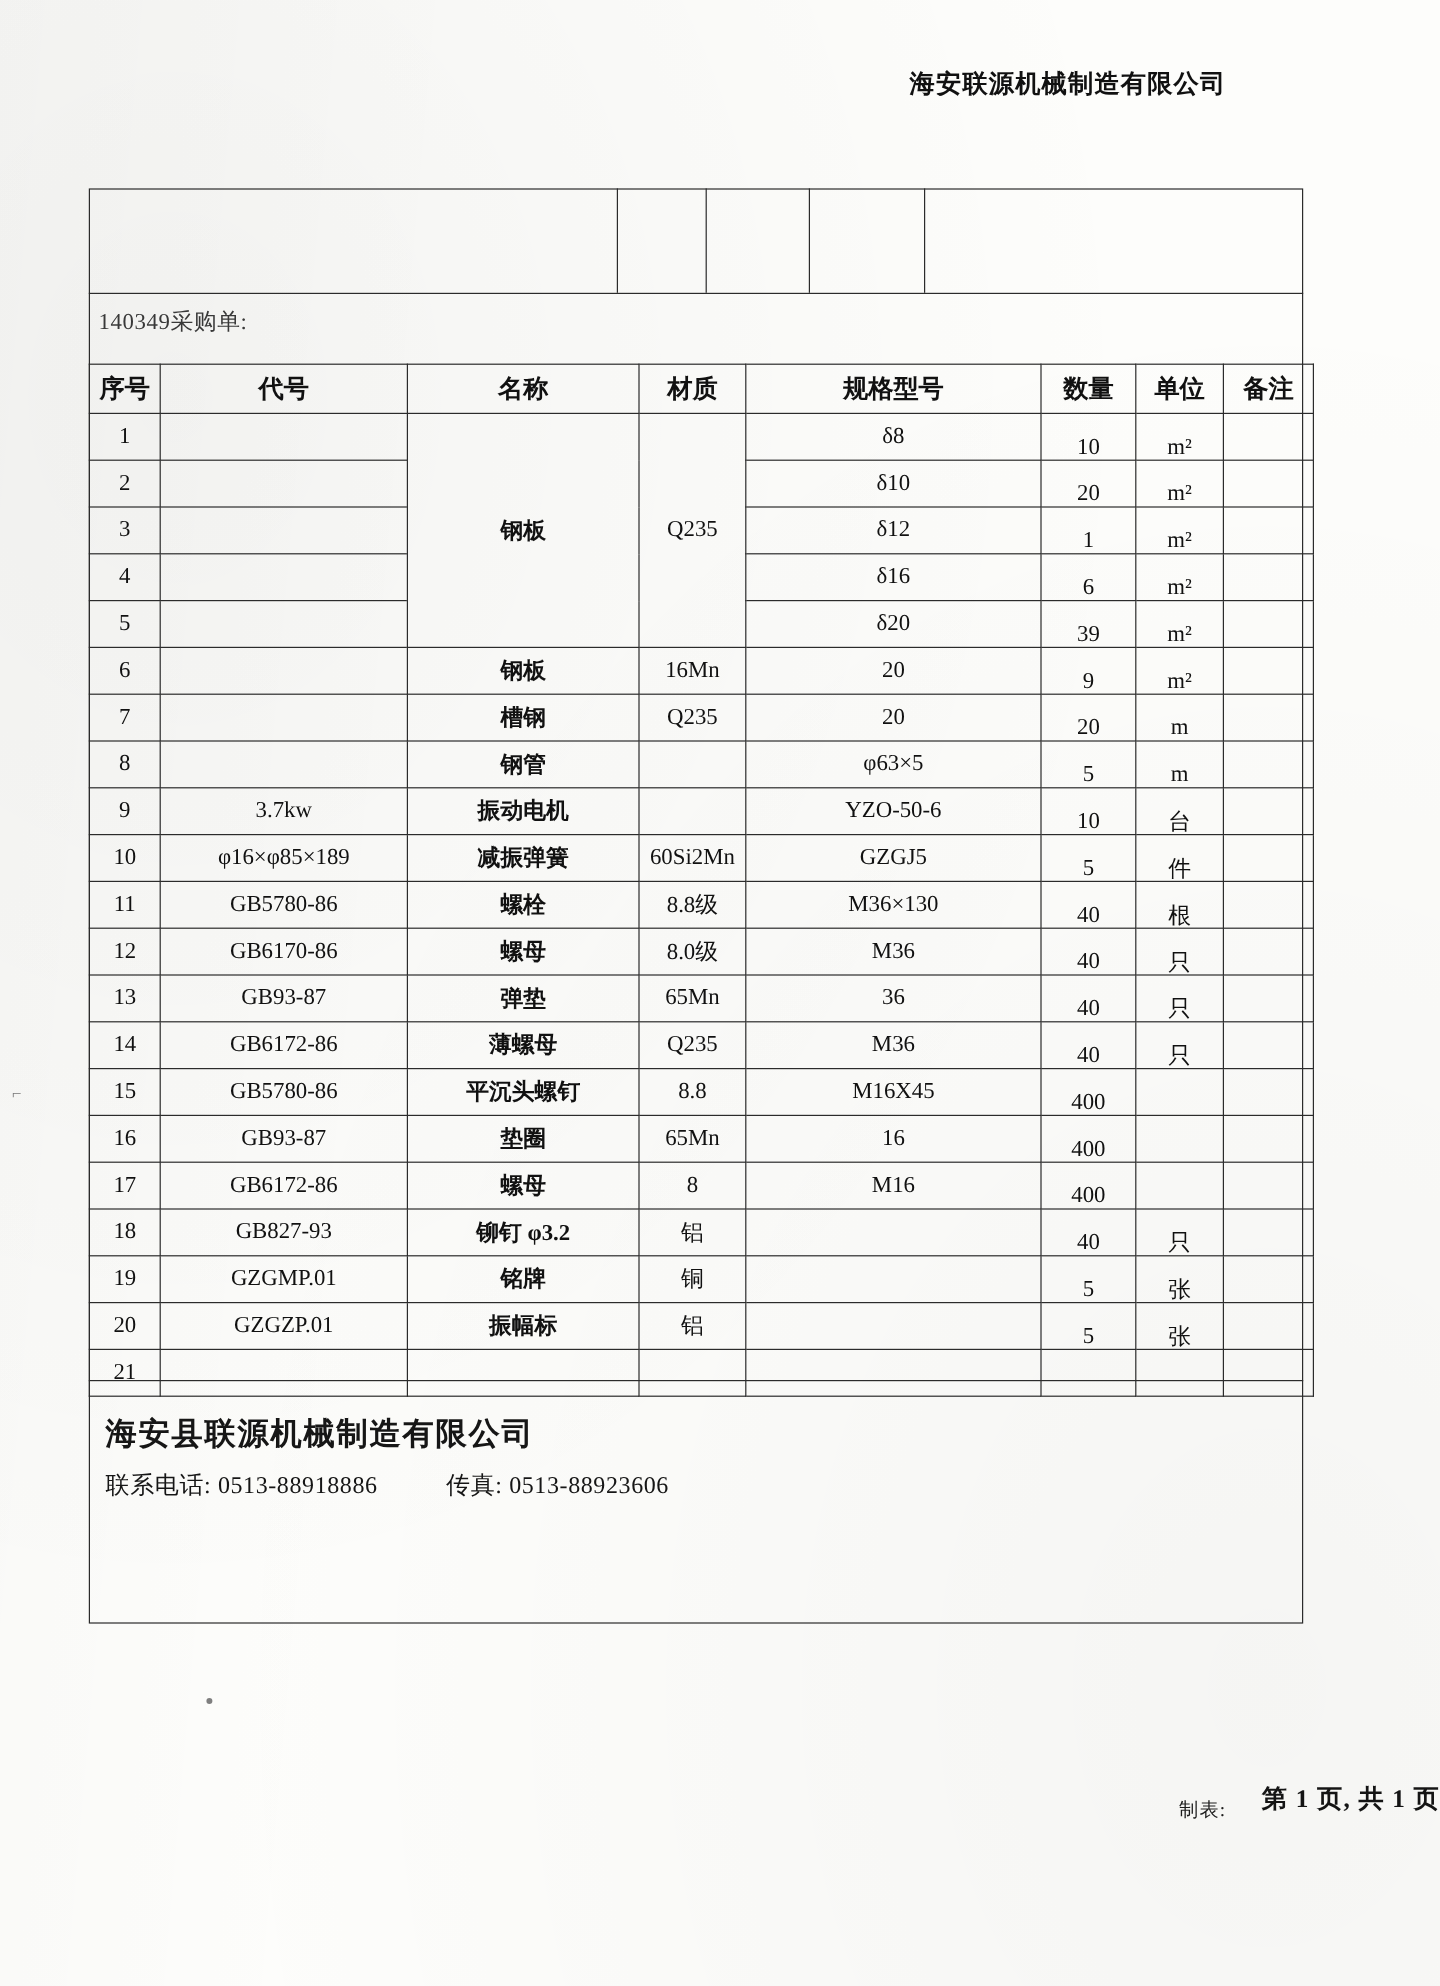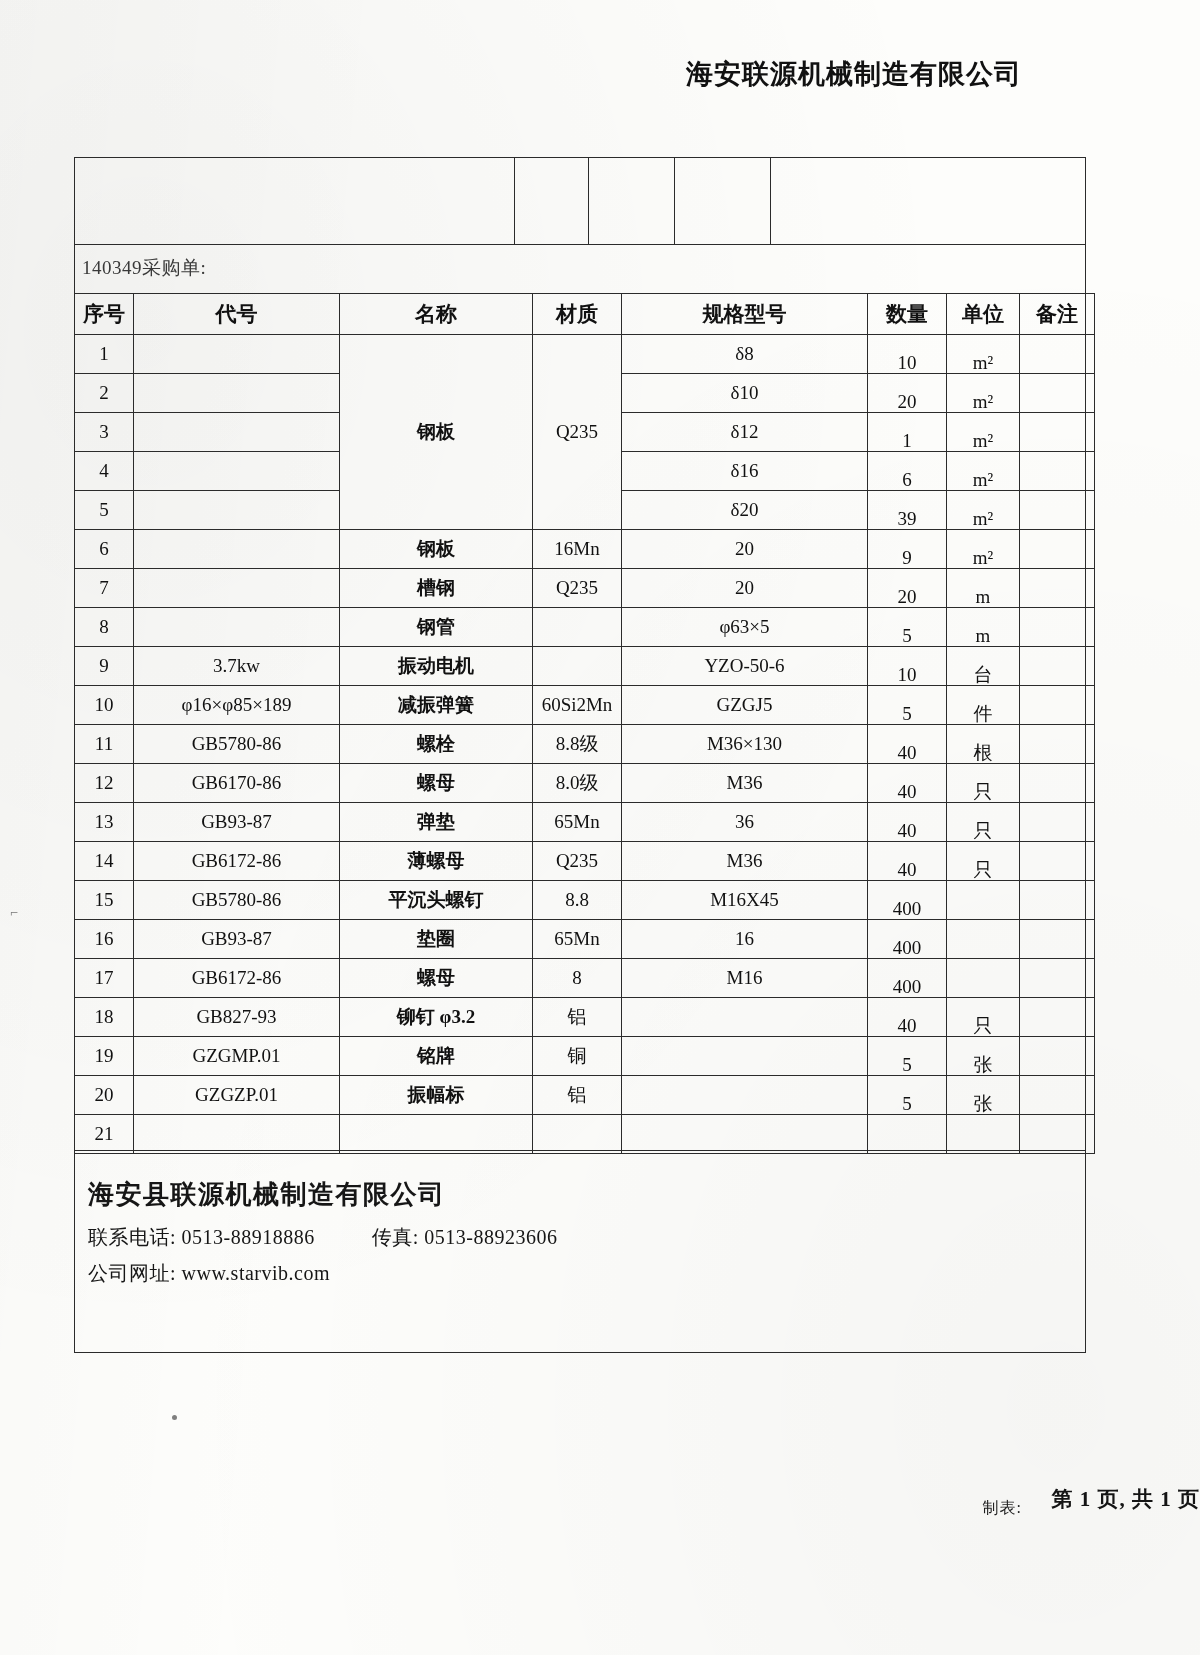--- a/index.html
+++ b/index.html
@@ -27,21 +27,21 @@
     pointer-events: none;
     background:
       radial-gradient(ellipse at 12% 20%, rgba(0,0,0,0.035), rgba(0,0,0,0) 55%),
       radial-gradient(ellipse at 88% 85%, rgba(0,0,0,0.03), rgba(0,0,0,0) 60%),
       linear-gradient(95deg, rgba(0,0,0,0.02), rgba(0,0,0,0) 30%);
   }
   .company-header {
     position: absolute;
     top: 56px;
     right: 178px;
-    font-size: 27px;
+    font-size: 21px;
     letter-spacing: 1px;
     font-weight: 600;
     color: #111;
   }
   .doc-frame {
     position: absolute;
     left: 74px;
     top: 157px;
     width: 1012px;
     height: 1196px;
@@ -70,21 +70,21 @@
     left: 82px;
     top: 255px;
     font-size: 19px;
     color: #2a2a2a;
     letter-spacing: 0.5px;
     opacity: 0.92;
   }
   table.parts {
     position: absolute;
     left: 74px;
-    top: 293px;
+    top: 303px;
     width: 1012px;
     border-collapse: collapse;
     table-layout: fixed;
     border-radius: 11px;
   }
   table.parts th, table.parts td {
     border: 1.3px solid #2b2b2b;
     text-align: center;
     vertical-align: middle;
     font-size: 19px;
@@ -430,21 +430,17 @@
 
   <div class="footer-block">
     <div class="footer-company">海安县联源机械制造有限公司</div>
     <div class="footer-line">
       <span>联系电话:</span>
       <span>0513-88918886</span>
       <span class="gap"></span>
       <span>传真:</span>
       <span>0513-88923606</span>
     </div>
-    <div class="footer-line">
-      <span>公司网址:</span>
-      <span>www.starvib.com</span>
-    </div>
   </div>
 
   <div class="page-num">第 1 页, 共 1 页</div>
   <div class="maker">制表:</div>
 </div>
 
 </body></html>

